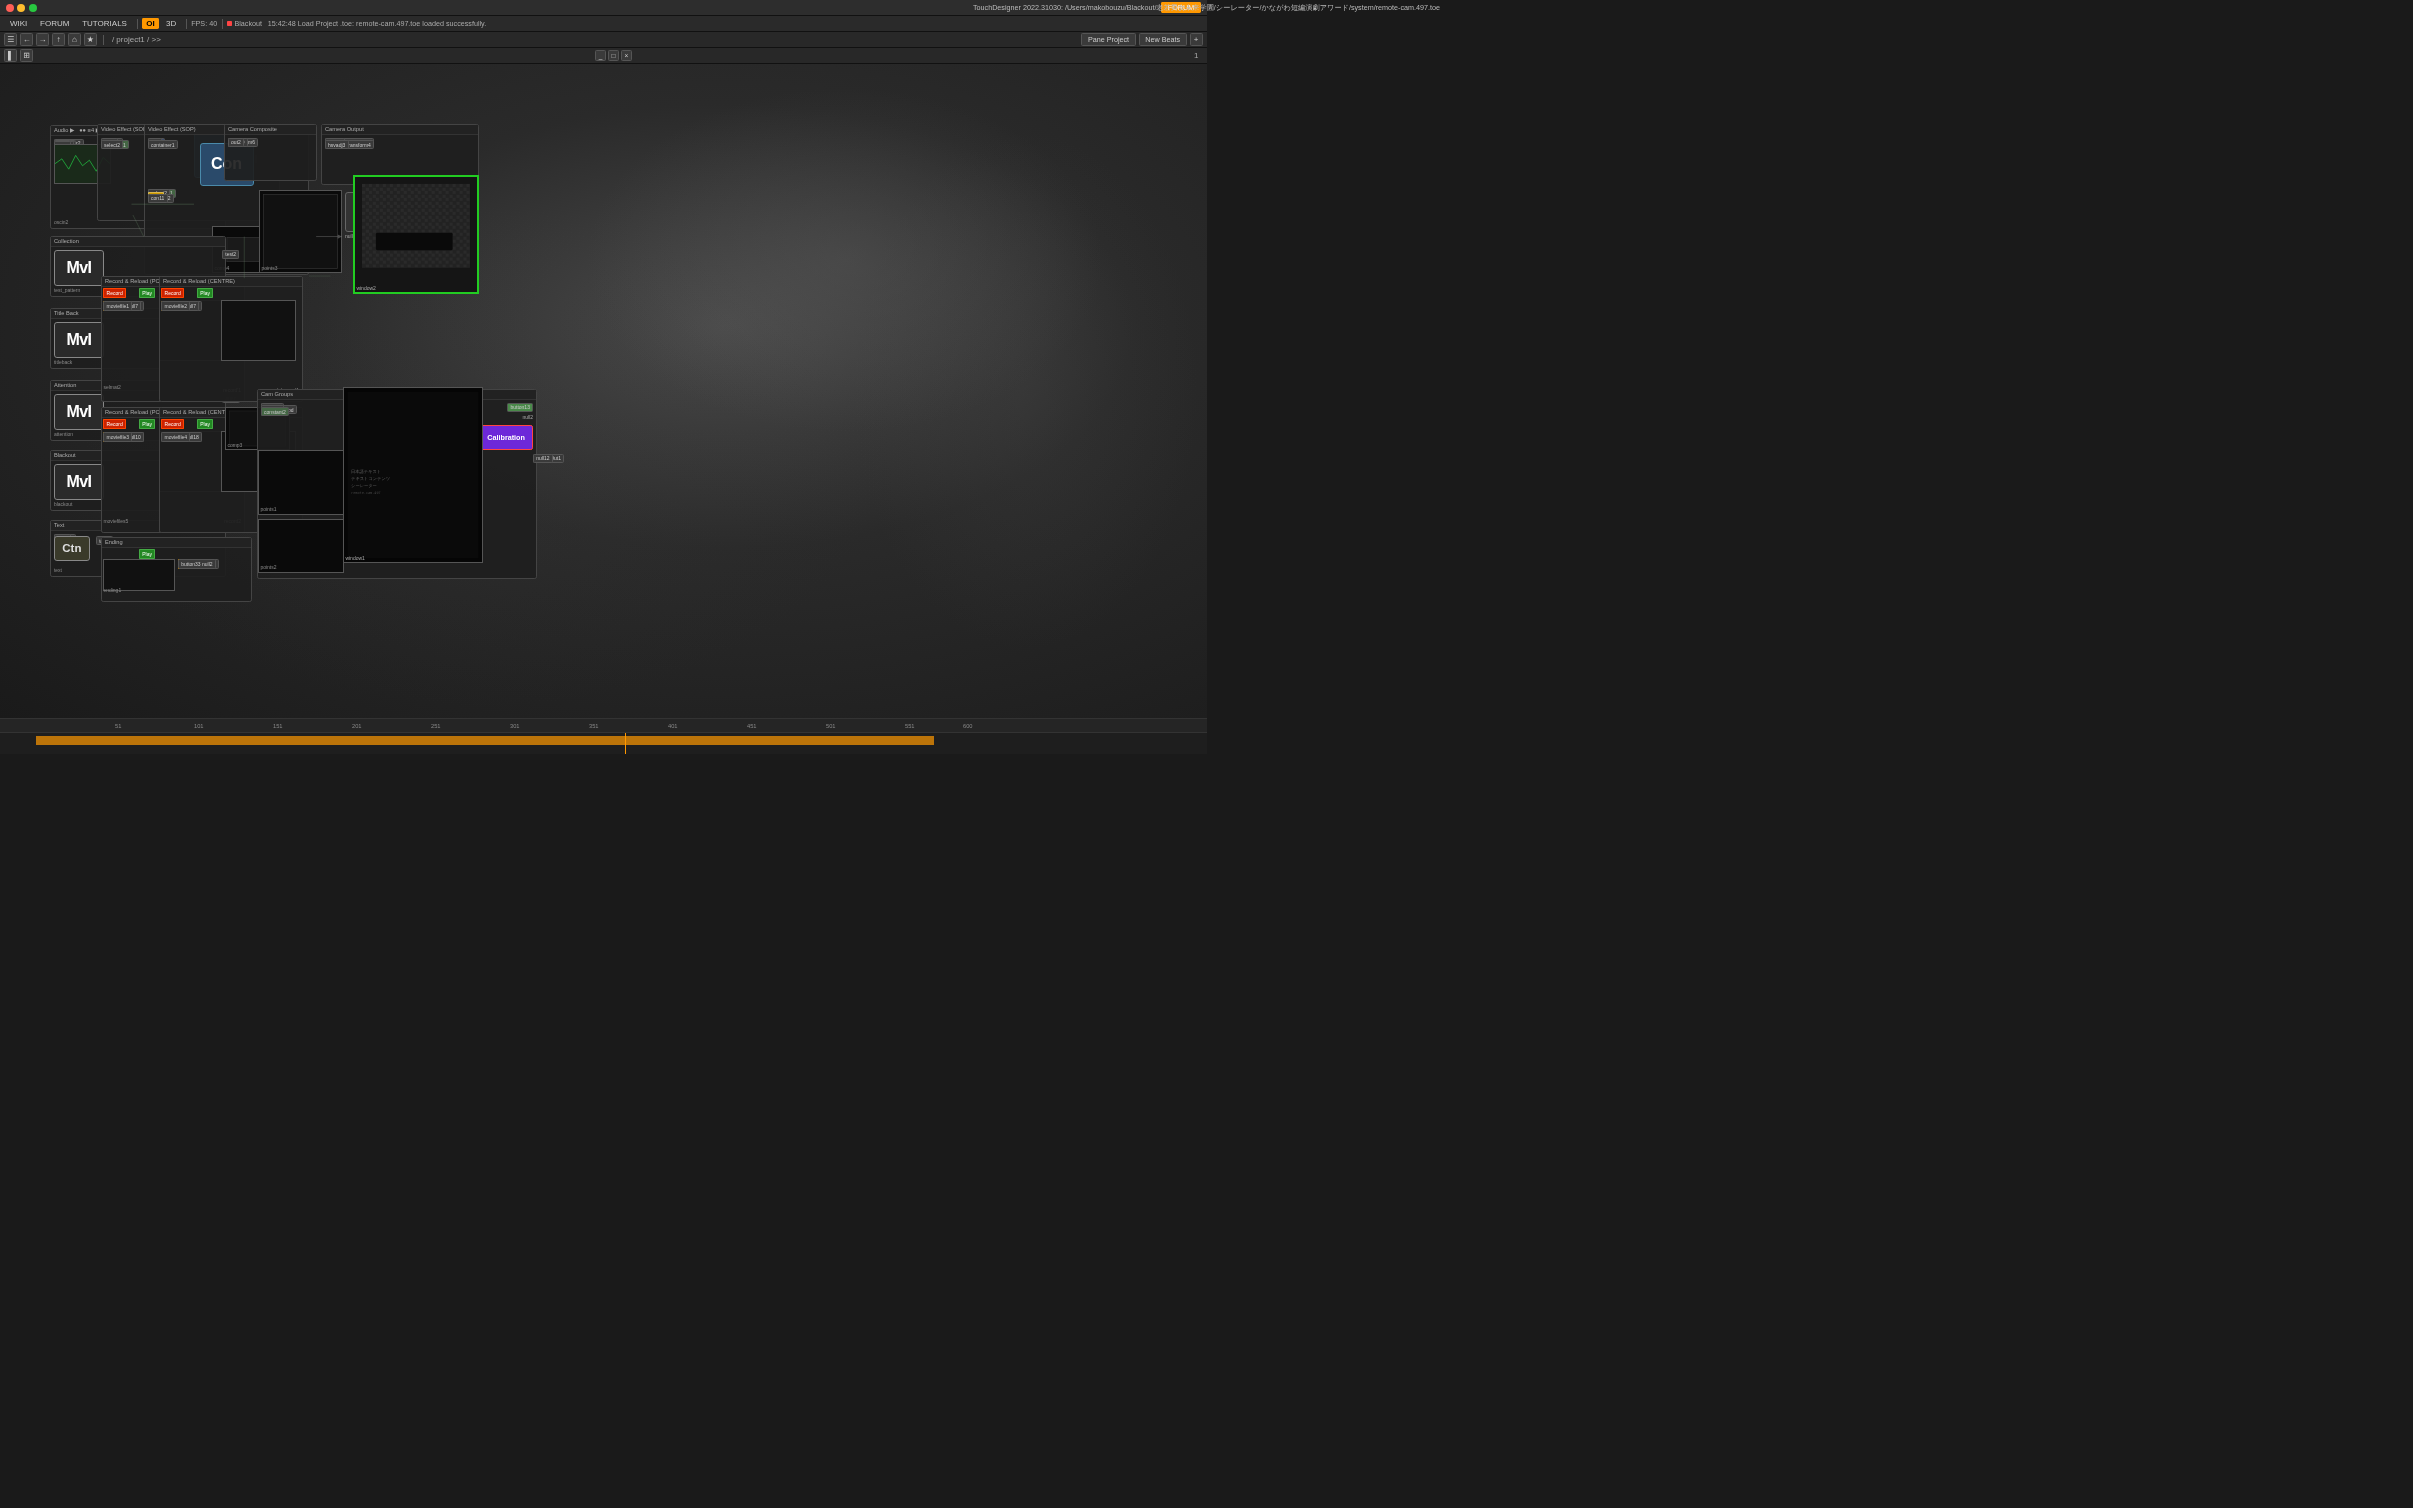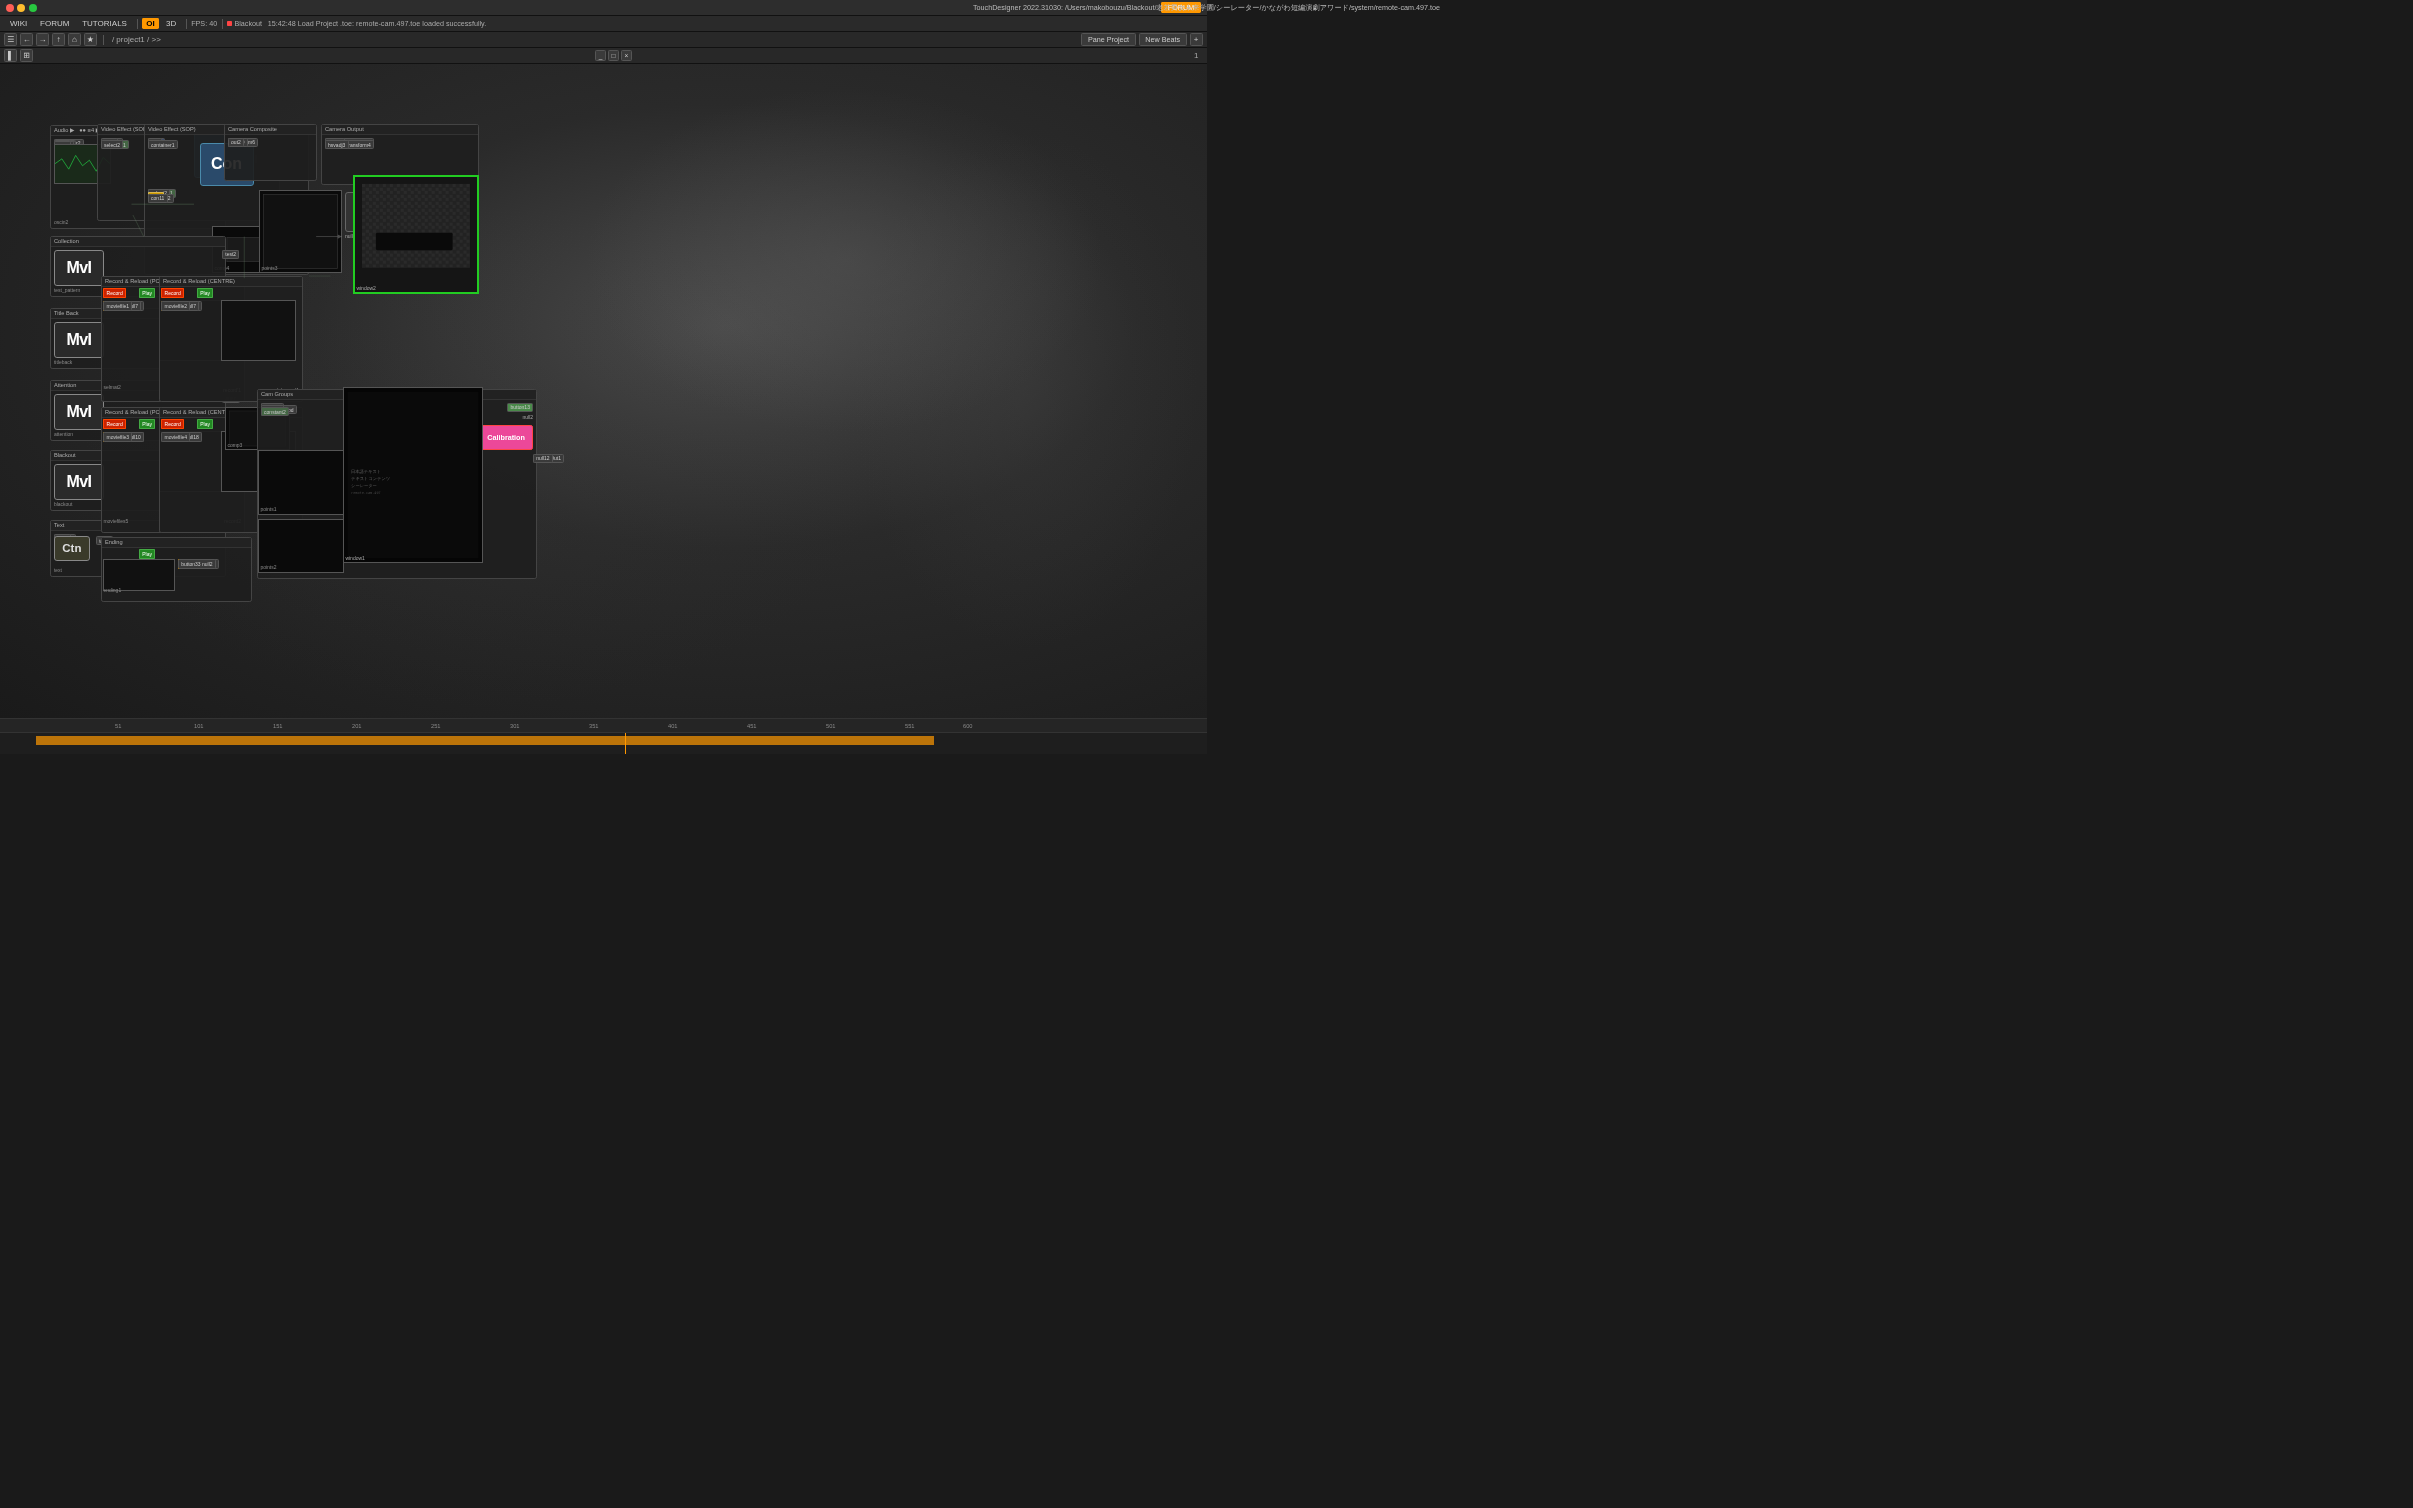--- a/index.html
+++ b/index.html
@@ -286,21 +286,21 @@
     .window-normal {
       position: absolute;
       border: 0.7px solid #555;
       background: #111;
       overflow: hidden;
     }
 
     
     .calib-btn {
       position: absolute;
-      background: #ec4899;
+      background: #6d28d9;
       border: 0.7px solid #ff4444;
       color: #fff;
       font-size: 7.2px;
       font-weight: bold;
       display: flex; align-items: center; justify-content: center;
       cursor: pointer;
     }
 
     
     #timeline {

